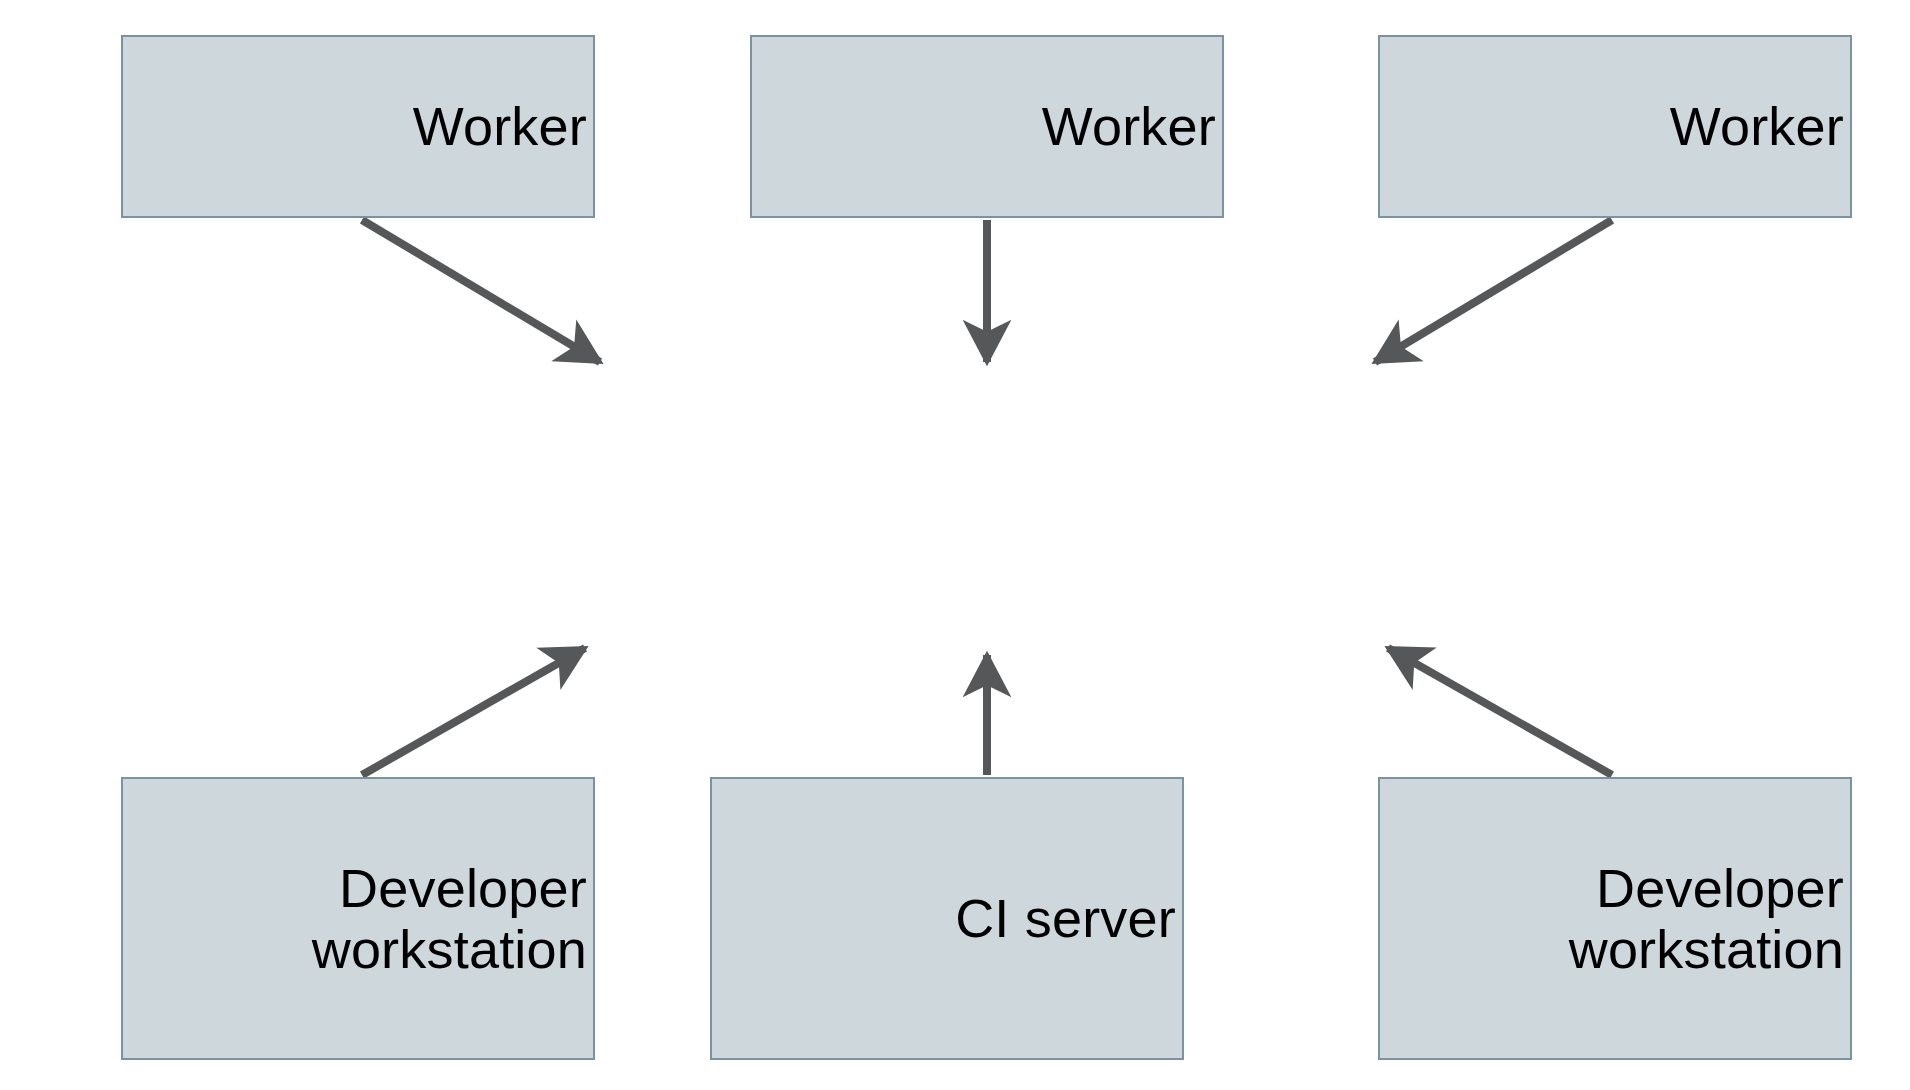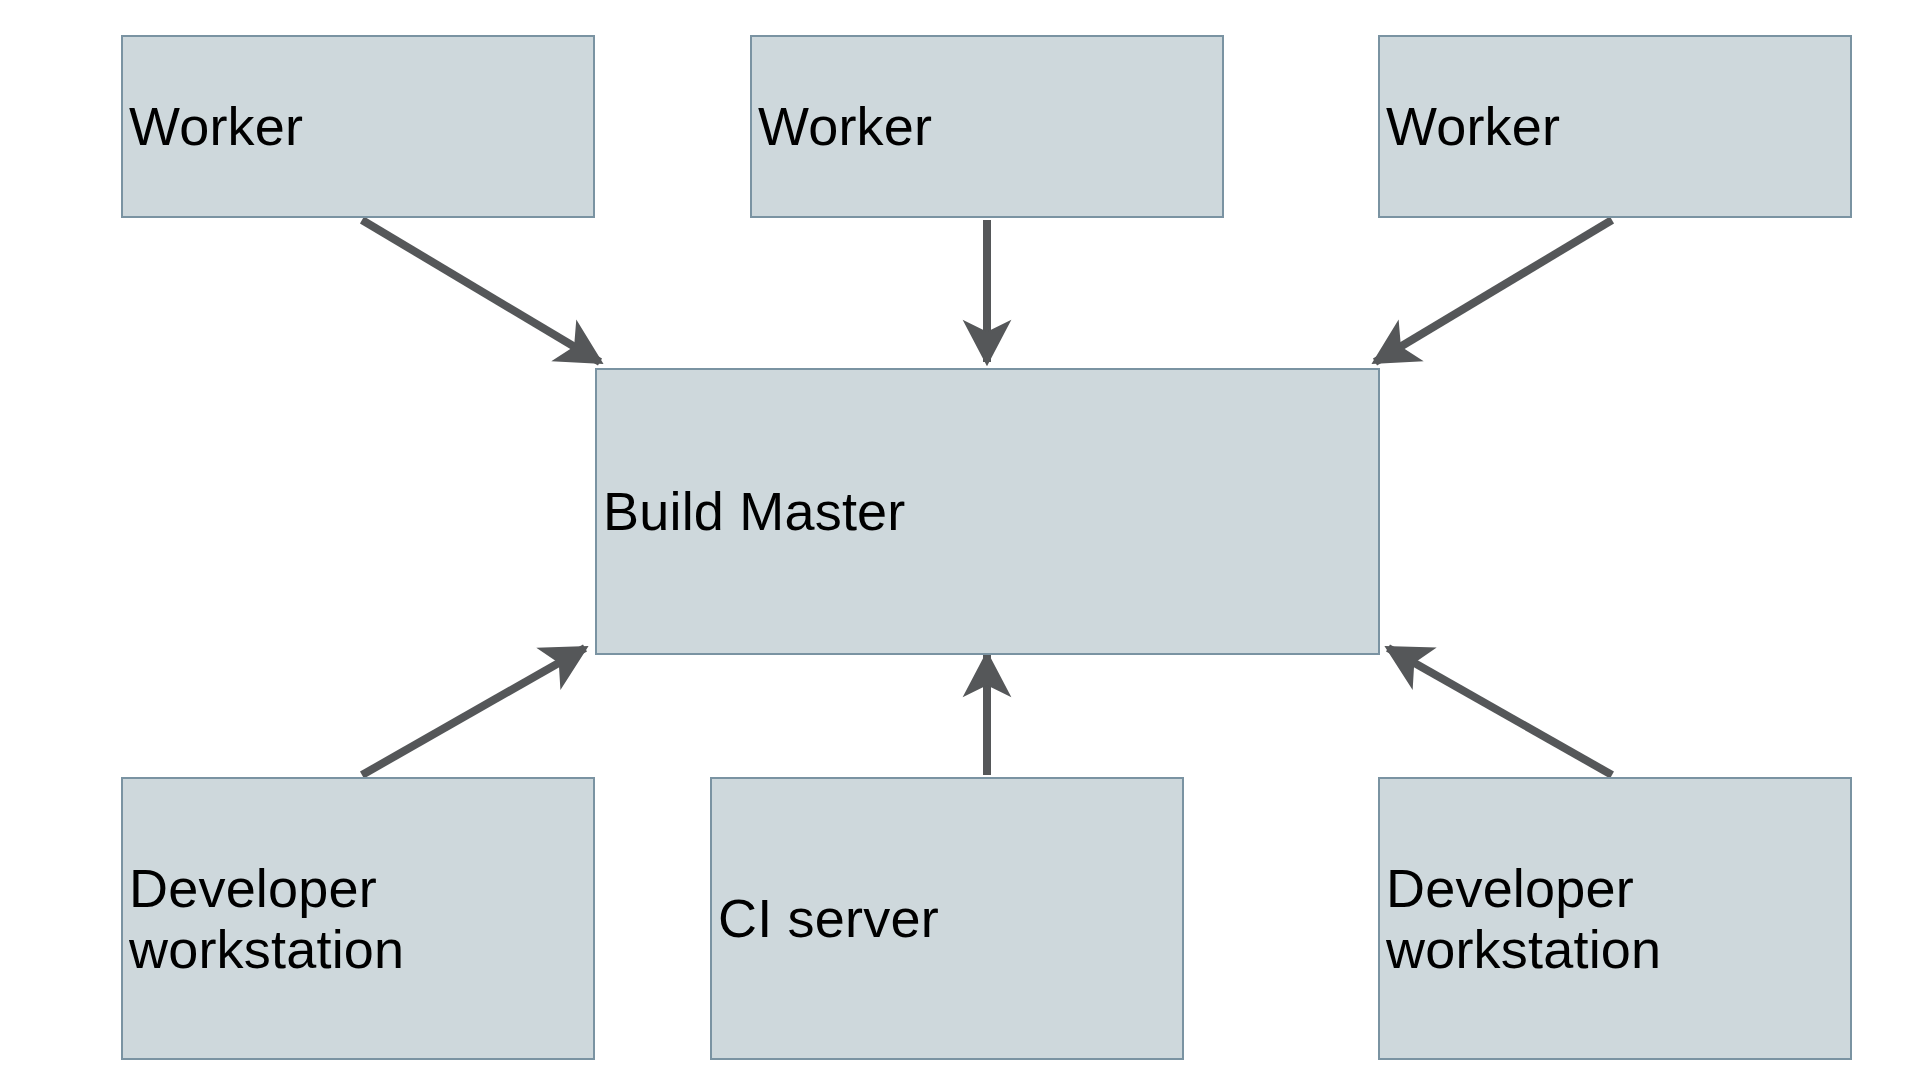--- a/index.html
+++ b/index.html
@@ -27,21 +27,21 @@
     pointer-events: none;
   }
   .node {
     position: absolute;
     box-sizing: border-box;
     background: #ced8dc;
     border: 2px solid #7a93a2;
     display: flex;
     align-items: center;
     justify-content: center;
-    text-align: left;
+    text-align: right;
     color: #000000;
     font-size: 54px;
     line-height: 1.12;
     font-weight: 400;
     letter-spacing: 0.2px;
     white-space: pre-line;
     user-select: none;
   }
   .node-label {
     display: block;
@@ -100,23 +100,20 @@
   </div>
 
   <div class="node" id="node-worker-2">
     <span class="node-label">Worker</span>
   </div>
 
   <div class="node" id="node-worker-3">
     <span class="node-label">Worker</span>
   </div>
 
-  <div class="node" id="node-build-master">
-    <span class="node-label">Build Master</span>
-  </div>
 
   <div class="node" id="node-dev-left">
     <span class="node-label">Developer
 workstation</span>
   </div>
 
   <div class="node" id="node-ci-server">
     <span class="node-label">CI server</span>
   </div>
 

